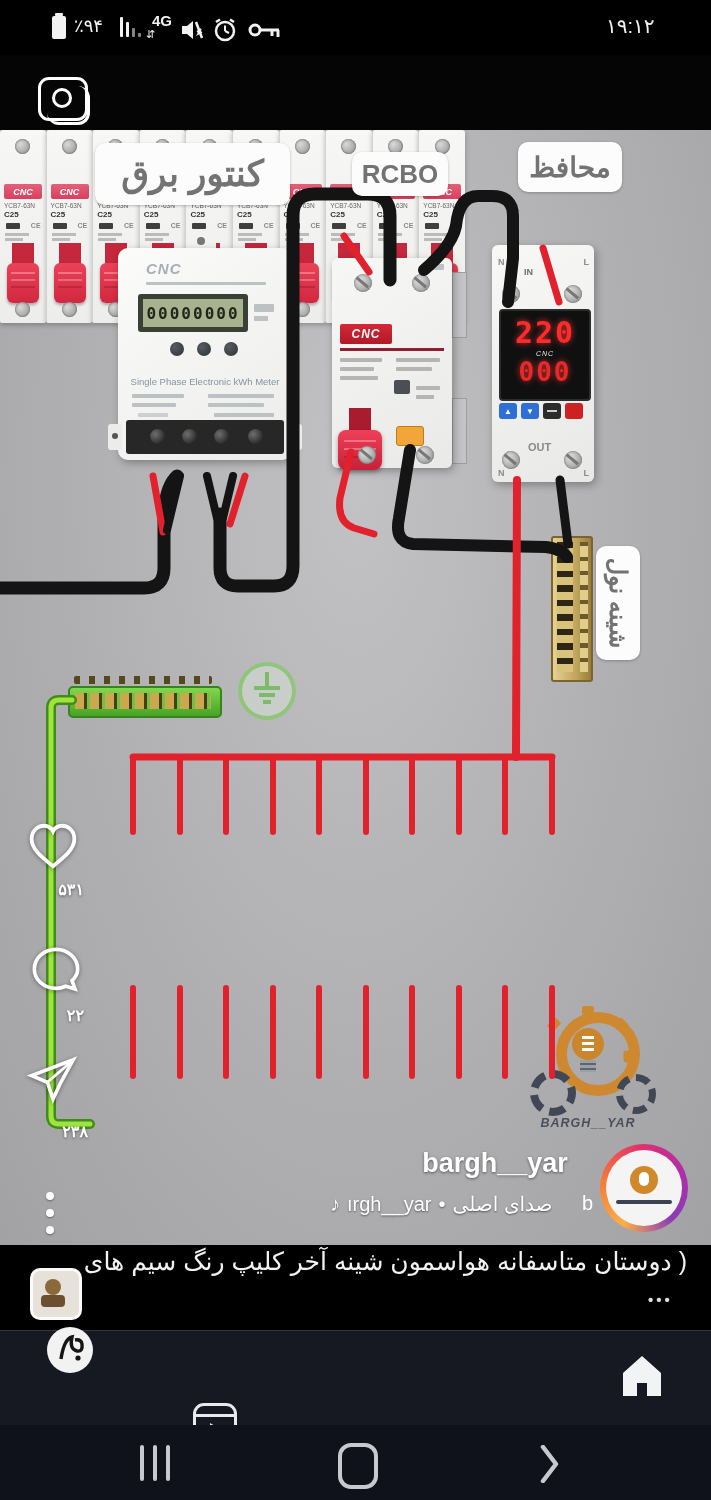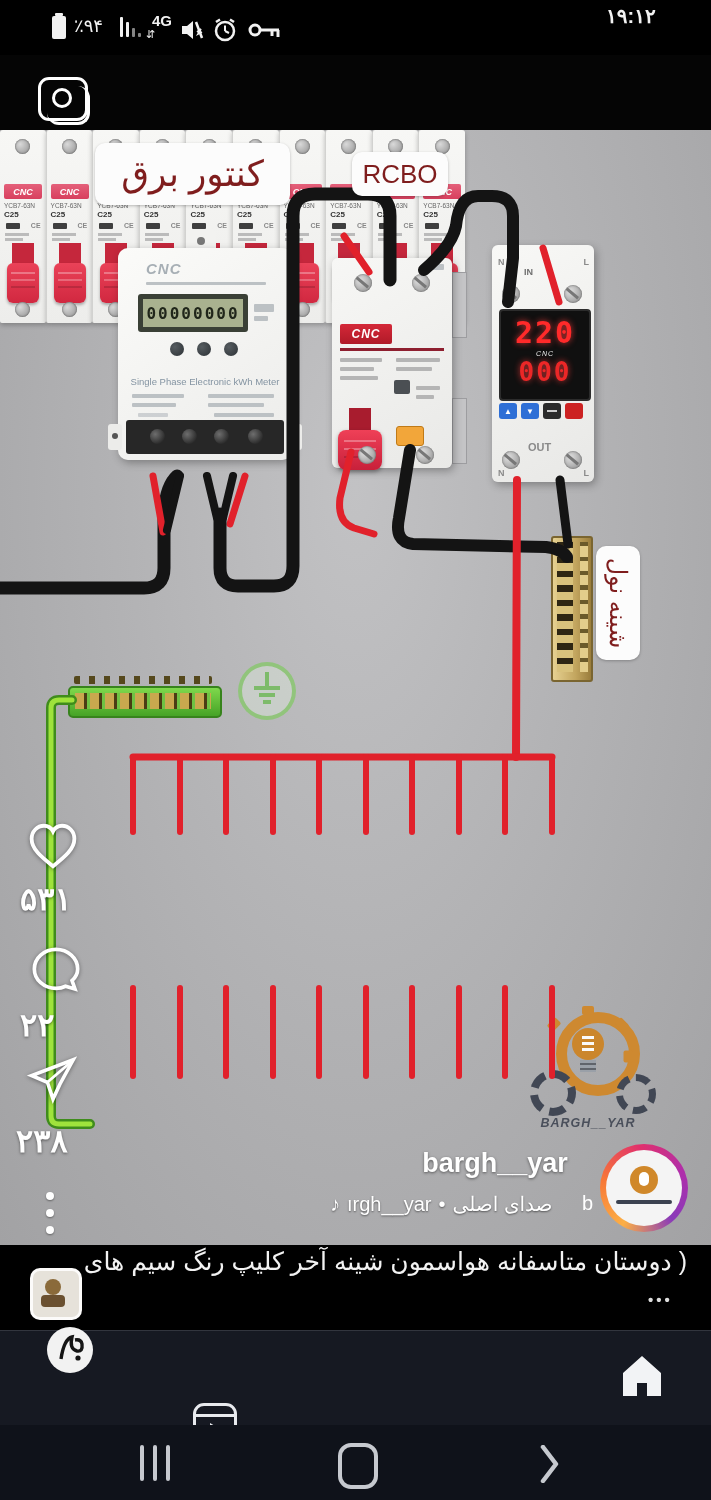--- a/index.html
+++ b/index.html
@@ -16,22 +16,22 @@
   #header{position:absolute;top:55px;left:0;width:711px;height:75px;background:#050505;}
   .cam{position:absolute;left:38px;top:22px;width:44px;height:38px;border:3.5px solid #fff;border-radius:11px;}
   .cam:before{content:"";position:absolute;left:11px;top:8px;width:14px;height:14px;border:3.5px solid #fff;border-radius:50%;}
   .cam:after{content:"";position:absolute;left:6px;top:6px;width:40px;height:36px;border:0 solid #fff;
              border-bottom-width:3.5px;border-right-width:3.5px;border-radius:12px;}
   
   #content{position:absolute;top:130px;left:0;width:711px;height:1115px;overflow:hidden;
     background:radial-gradient(ellipse at 50% 32%, #c2c2c4 0%, #b3b3b5 45%, #a2a2a4 100%);}
   #wires{position:absolute;top:0;left:0;z-index:3;pointer-events:none;}
   .dev{position:absolute;z-index:2;}
-  .lbl{position:absolute;z-index:5;background:#fcfcfc;border-radius:10px;color:#7f1d1d;
-       font-weight:400;display:flex;align-items:center;justify-content:center;
+  .lbl{position:absolute;z-index:5;background:#fcfcfc;border-radius:10px;color:#737373;
+       font-weight:700;display:flex;align-items:center;justify-content:center;
        box-shadow:0 1px 3px rgba(0,0,0,.25);}
   
   #meter{left:118px;top:118px;width:174px;height:212px;background:linear-gradient(145deg,#fbfbf9,#ececea);
          border-radius:10px;box-shadow:2px 3px 8px rgba(0,0,0,.3);}
   #meter .brand{position:absolute;left:28px;top:12px;color:#a7afb5;font-weight:800;font-style:italic;
                 font-size:15px;letter-spacing:1px;}
   .bar{position:absolute;background:#bcc1c4;border-radius:1px;}
   #lcd{position:absolute;left:20px;top:46px;width:110px;height:38px;background:#3a4036;border-radius:3px;
        display:flex;align-items:center;justify-content:center;}
   #lcd .scr{background:#a9b28f;width:100px;height:28px;display:flex;align-items:center;justify-content:center;
@@ -129,21 +129,21 @@
   #wmark .dgear{position:absolute;border-radius:50%;border:8px dashed #3c4250;}
   #wmark .bulb{position:absolute;left:44px;top:16px;width:32px;height:32px;background:#cd8526;border-radius:50%;}
   #wmark .bulb i{position:absolute;left:10px;top:8px;width:12px;height:2.5px;background:#fff;display:block;
         box-shadow:0 6px 0 #fff,0 12px 0 #fff;}
   #wmark .base{position:absolute;left:52px;top:48px;width:16px;height:12px;background:#9aa0a8;
         background:repeating-linear-gradient(180deg,#9aa0a8 0 3px,#5c6168 3px 5px);}
   #wmark .wtxt{position:absolute;left:0;top:104px;width:120px;text-align:center;font-size:12.5px;
         font-weight:800;font-style:italic;color:#454b57;letter-spacing:1px;}
   
   .eng{position:absolute;z-index:6;filter:drop-shadow(0 1px 2px rgba(0,0,0,.4));}
-  .cnt{position:absolute;z-index:6;color:#fff;font-size:32px;font-weight:700;text-align:left;
+  .cnt{position:absolute;z-index:6;color:#fff;font-size:16px;font-weight:700;text-align:right;
        text-shadow:0 1px 3px rgba(0,0,0,.5);}
   
   #follow{position:absolute;left:148px;top:1158px;width:162px;height:58px;border:2.5px solid rgba(255,255,255,.9);
        border-radius:16px;color:#fff;font-size:23px;display:flex;align-items:center;justify-content:center;
        z-index:7;background:rgba(120,120,120,.08);text-shadow:0 1px 2px rgba(0,0,0,.4);}
   #uname{position:absolute;left:400px;top:1148px;width:190px;text-align:center;color:#fff;font-size:27px;
        font-weight:700;z-index:7;text-shadow:0 1px 3px rgba(0,0,0,.5);}
   #audio{position:absolute;left:330px;top:1192px;color:#fff;font-size:20px;z-index:7;display:flex;gap:7px;
        align-items:center;text-shadow:0 1px 2px rgba(0,0,0,.5);}
   #marq{position:absolute;left:582px;top:1192px;color:#fff;font-size:20px;z-index:7;}
@@ -211,21 +211,21 @@
     <line x1="13" y1="14" x2="17" y2="16" stroke="#f2f2f2" stroke-width="2"></line>
     <line x1="4" y1="5" x2="8" y2="2.5" stroke="#f2f2f2" stroke-width="2.5"></line>
     <line x1="22" y1="5" x2="18" y2="2.5" stroke="#f2f2f2" stroke-width="2.5"></line>
   </svg>
   <svg class="abs" style="left:248px;top:20px;" width="34" height="20" viewBox="0 0 34 20">
     <circle cx="7" cy="10" r="5" fill="none" stroke="#f2f2f2" stroke-width="3"></circle>
     <line x1="12" y1="10" x2="31" y2="10" stroke="#f2f2f2" stroke-width="3"></line>
     <line x1="24" y1="10" x2="24" y2="16" stroke="#f2f2f2" stroke-width="3"></line>
     <line x1="30" y1="10" x2="30" y2="17" stroke="#f2f2f2" stroke-width="3"></line>
   </svg>
-  <span class="sb-txt" style="left:606px;top:4px;font-size:20px;font-weight:bold;">۱۹:۱۲</span>
+  <span class="sb-txt" style="left:606px;top:14px;font-size:20px;">۱۹:۱۲</span>
 </div>
 
 <div id="header">
   <div class="cam"></div>
 </div>
 
 <div id="content">
 
   <div id="mtab"></div>
   <div class="dev" id="meter">
@@ -553,20 +553,21 @@
       <path d="M505 858 L505 946" stroke="#e1212b" stroke-width="6"></path>
       <path d="M552 858 L552 946" stroke="#e1212b" stroke-width="6"></path>
 
       <path d="M72 570 L59 570 Q51 570 51 578 L51 986 Q51 994 59 994 L90 994" stroke="#3f8c1c" stroke-width="10"></path>
       <path d="M72 570 L59 570 Q51 570 51 578 L51 986 Q51 994 59 994 L90 994" stroke="#9fe33c" stroke-width="5"></path>
     </g>
   </svg>
 
   <div class="lbl" style="left:95px;top:13px;width:195px;height:62px;font-size:36px;" dir="rtl">کنتور برق</div>
   <div class="lbl" style="left:352px;top:22px;width:96px;height:44px;font-size:26px;">RCBO</div>
+  <div class="lbl" style="left:518px;top:12px;width:104px;height:50px;font-size:28px;" dir="rtl">محافظ</div>
   <div class="lbl" style="left:596px;top:416px;width:44px;height:114px;">
     <span style="transform:rotate(90deg);white-space:nowrap;font-size:24px;" dir="rtl">شینه نول</span>
   </div>
 
   <svg class="eng" style="left:26px;top:690px;" width="54" height="52" viewBox="0 0 48 46">
     <path d="M24 41 C14 33 5 26 5 16.5 C5 10 10 5 16 5 C19.5 5 22.5 7 24 10 C25.5 7 28.5 5 32 5 C38 5 43 10 43 16.5 C43 26 34 33 24 41 Z" fill="none" stroke="#fff" stroke-width="3.4"></path>
   </svg>
   <div class="cnt" style="left:20px;top:750px;width:64px;">۵۳۱</div>
   <svg class="eng" style="left:30px;top:814px;" width="52" height="52" viewBox="0 0 48 46">
     <path d="M24 4 C13 4 4 12 4 22 C4 32 13 40 24 40 C27.2 40 30.2 39.3 32.8 38 L41.5 40.5 L38.8 32.8 C42 29.8 44 26.2 44 22 C44 12 35 4 24 4 Z" fill="none" stroke="#fff" stroke-width="3.4"></path>

